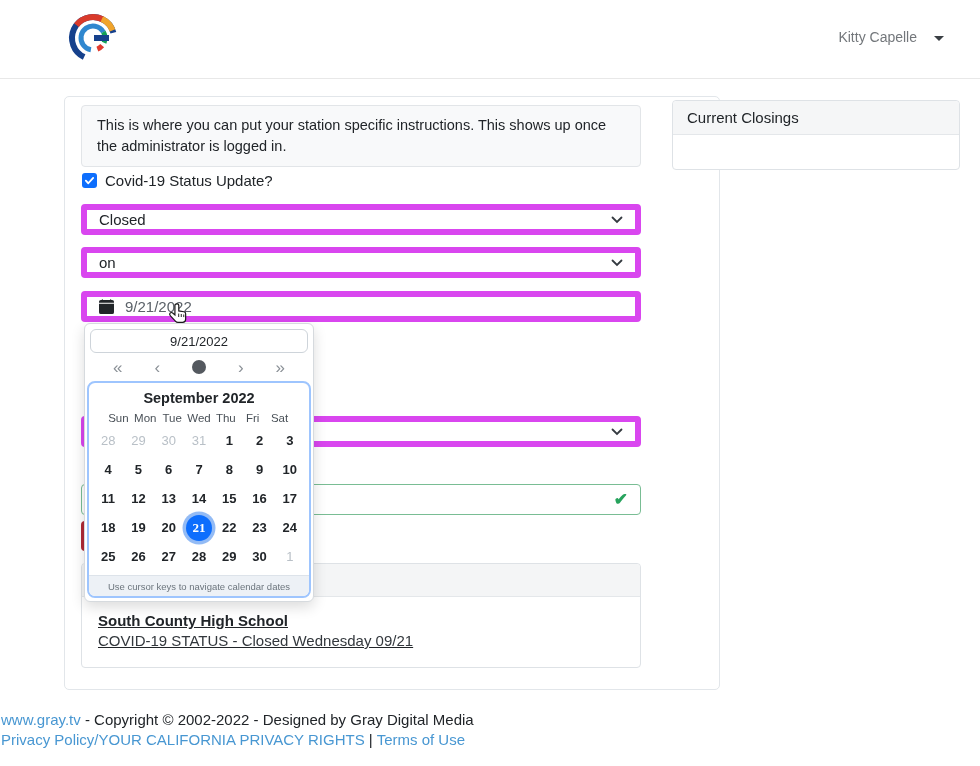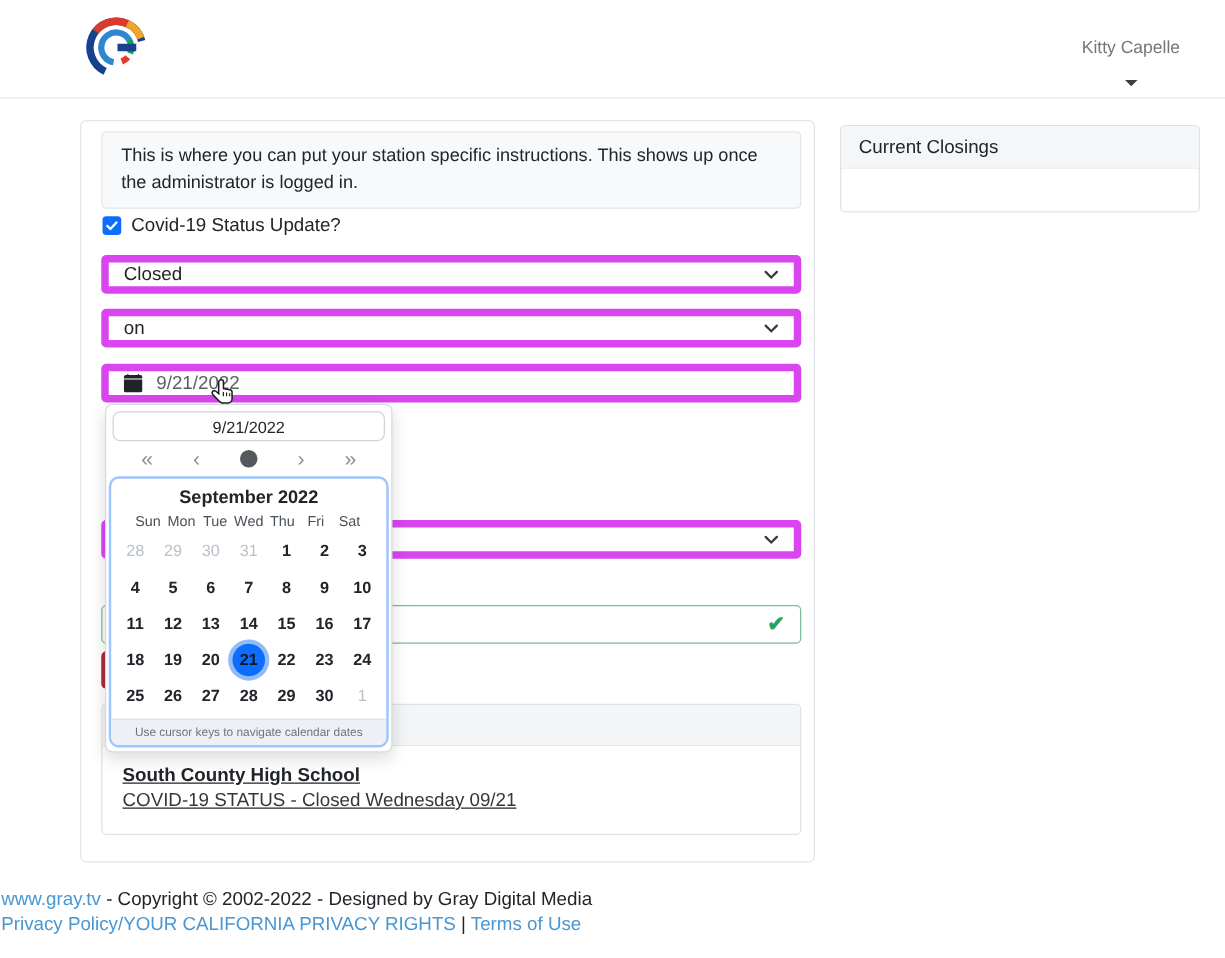--- a/index.html
+++ b/index.html
@@ -4,26 +4,26 @@
 <style>
   * { box-sizing: border-box; margin: 0; padding: 0; }
   html,body { width: 980px; height: 766px; background: #fff; overflow: hidden;
               font-family: "Liberation Sans", sans-serif; color: #212529; position: relative; }
 
   
   .header { position: absolute; top: 0; left: 0; width: 980px; height: 79px;
             background: #fff; border-bottom: 1px solid #e8e8e8; }
   .logo { position: absolute; left: 66px; top: 11px; width: 54px; height: 54px; cursor: pointer; }
   .user-menu { position: absolute; right: 36px; top: 29px; font-size: 14px; color: #73777b;
-               display: flex; align-items: center; gap: 17px; cursor: pointer; flex-direction: column; }
+               display: flex; align-items: center; gap: 17px; cursor: pointer; }
   .caret-down { width: 0; height: 0; border-left: 5px solid transparent;
                 border-right: 5px solid transparent; border-top: 5px solid #3a3f44; margin-top: 2px; }
 
   
-  .main-card { position: absolute; left: 64px; top: 96px; width: 588px; height: 594px;
+  .main-card { position: absolute; left: 64px; top: 96px; width: 656px; height: 594px;
                border: 1px solid #e2e6ea; border-radius: 5px; background: #fff; }
   .instructions { position: absolute; left: 16px; top: 8px; width: 560px; min-height: 48px;
                   background: #f8f9fa; border: 1px solid #e2e5e8; border-radius: 4px;
                   padding: 9px 15px; font-size: 14.5px; line-height: 21px; color: #212529; }
   .checkbox-row { position: absolute; left: 17px; top: 75px; display: flex; align-items: center;
                   gap: 8px; font-size: 15px; color: #212529; }
   .checkbox { width: 15px; height: 15px; background: #0d6efd; border-radius: 3px;
               display: flex; align-items: center; justify-content: center; cursor: pointer; flex: none; }
 
   .field { position: absolute; left: 16px; width: 560px; height: 31px; background: #fff;
@@ -60,22 +60,22 @@
   .dp-dot { width: 14px; height: 14px; background: #54595f; border-radius: 50%; font-size: 0 !important; }
   .dp-cal { border: 2px solid #9ec5fe; border-radius: 8px; overflow: hidden; background: #fff; }
   .dp-title { text-align: center; font-weight: bold; font-size: 14.5px; padding: 7px 0 3px; cursor: pointer; }
   .dp-daynames { display: grid; grid-template-columns: repeat(7,1fr); text-align: center;
                  font-size: 11.5px; color: #495057; padding: 3px 16px 1px; }
   .dp-grid { display: grid; grid-template-columns: repeat(7,1fr); text-align: center;
              padding: 1px 4px 4px; align-items: center; }
   .dp-day { height: 29px; line-height: 29px; font-size: 13px; font-weight: bold; color: #212529; cursor: pointer; }
   .dp-day.muted { color: #b9c0c7; font-weight: normal; }
   .dp-day.selected { width: 26px; height: 26px; line-height: 26px; border-radius: 50%;
-                     background: #0d6efd; color: #0f172a; justify-self: center;
-                     box-shadow: 0 0 0 3.5px #93bbf5; }
+                     background: #0d6efd; color: #ffffff; justify-self: center;
+                     box-shadow: 0 0 0 3.5px #93bbf5; font-family: Liberation Serif, serif; }
   .dp-note { background: #edf1f6; border-top: 1px solid #dde3ea; text-align: center;
              font-size: 9.5px; color: #6c757d; padding: 5px 0 4px; }
 
   
   .side-card { position: absolute; left: 672px; top: 100px; width: 288px;
                border: 1px solid #dee2e6; border-radius: 4px; background: #fff; }
   .side-head { height: 34px; background: #f5f6f7; border-bottom: 1px solid #e4e7ea;
                border-radius: 4px 4px 0 0; display: flex; align-items: center;
                padding: 0 14px; font-size: 15px; color: #212529; }
   .side-body { height: 34px; }

